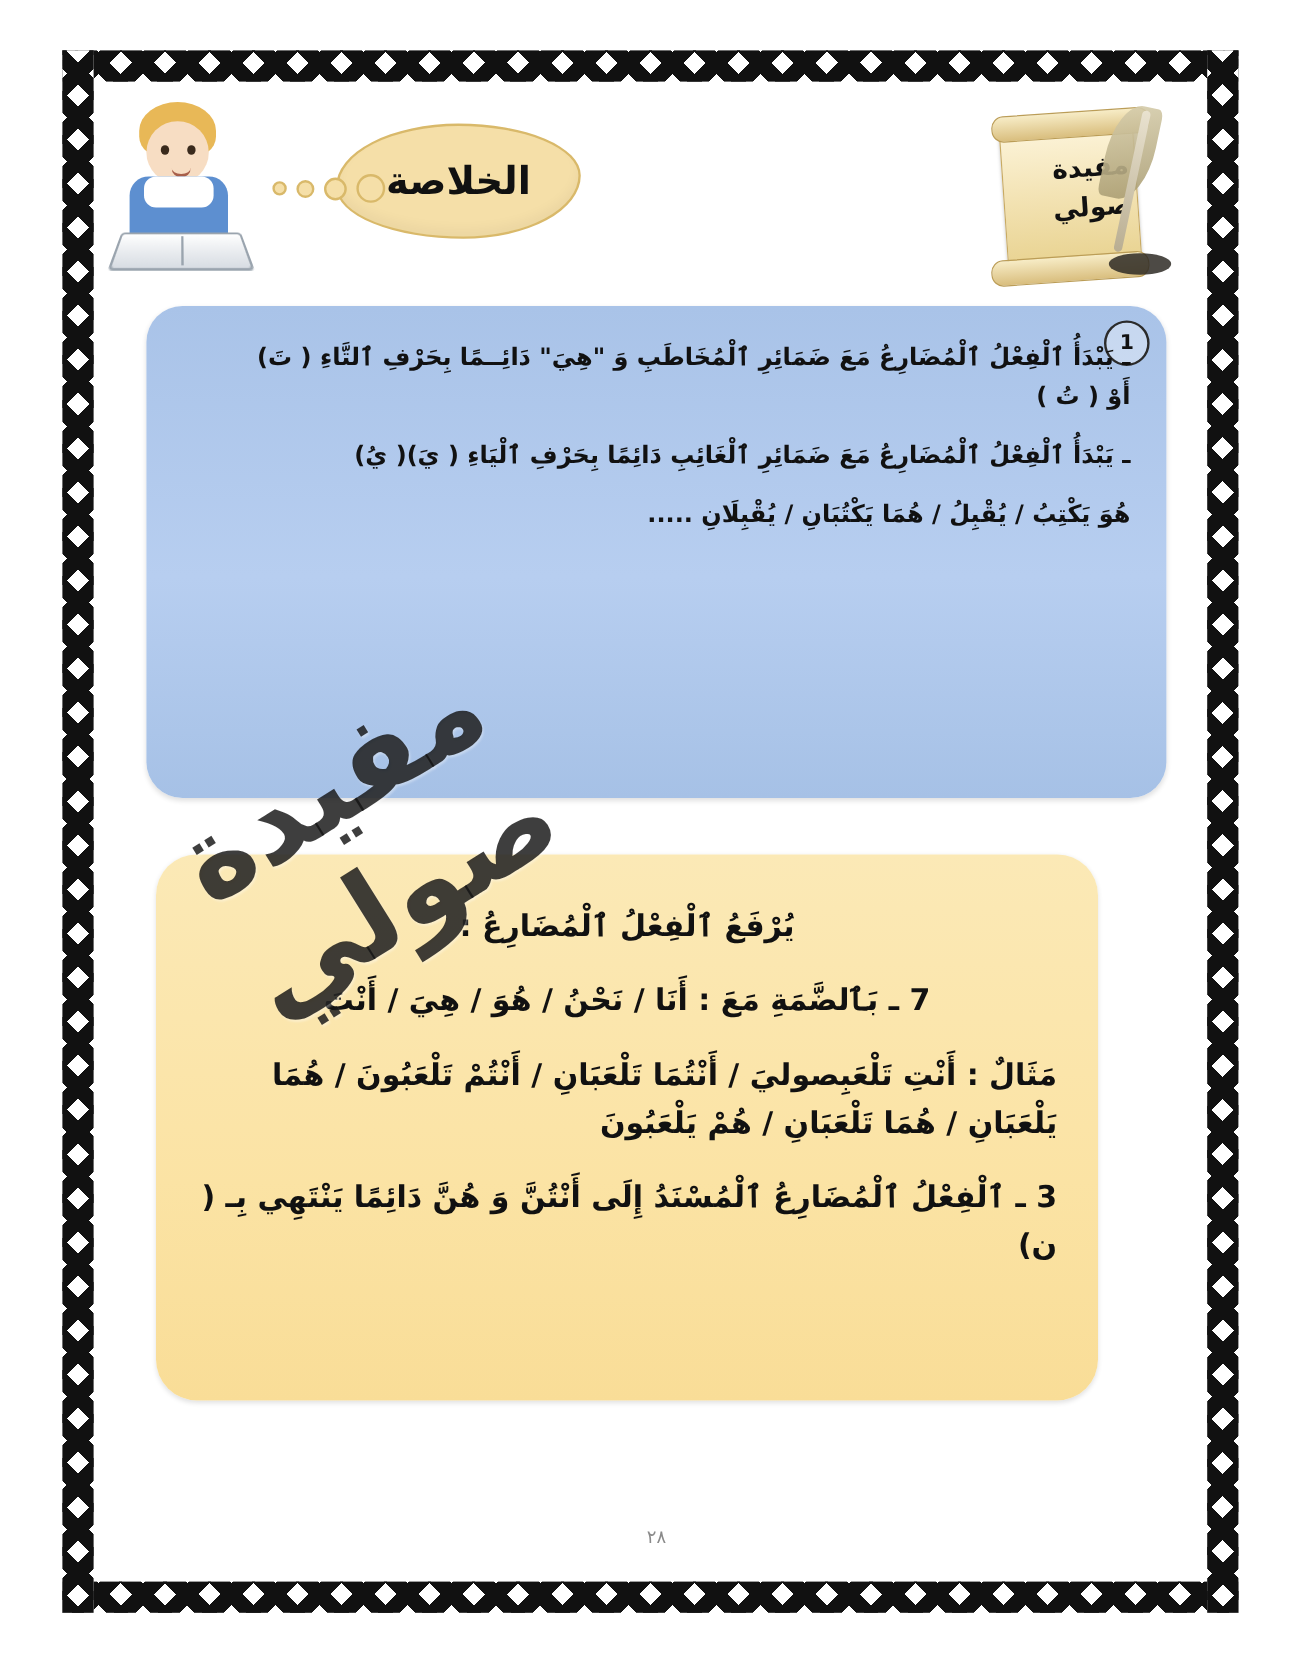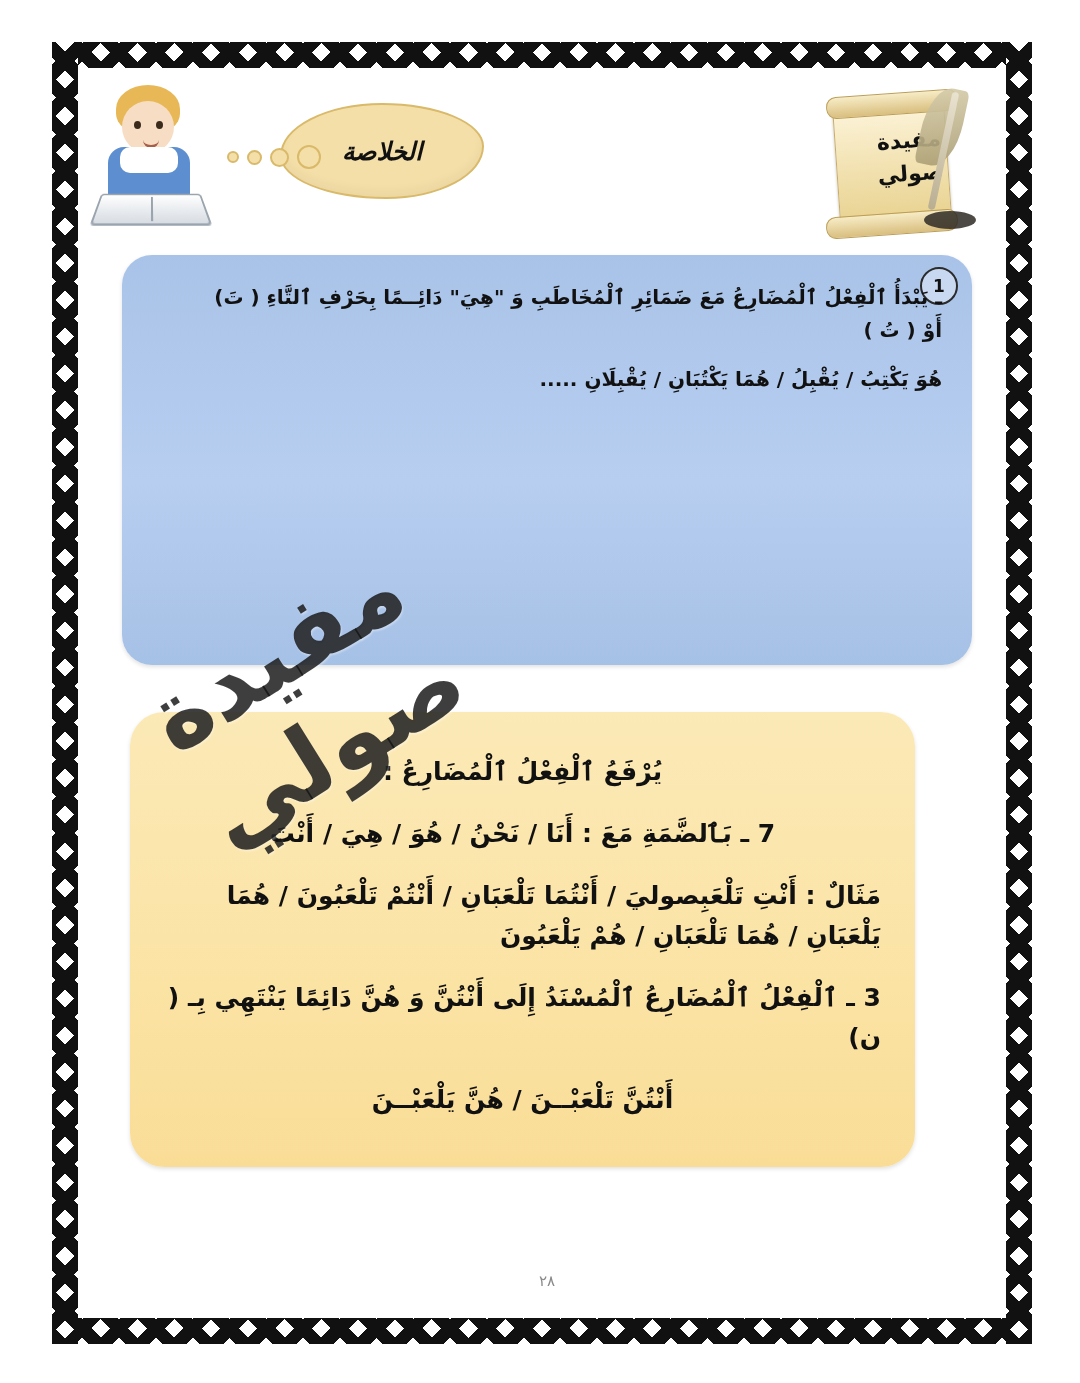--- a/index.html
+++ b/index.html
@@ -153,25 +153,24 @@
     border: 2px solid #d9b96a;
     border-radius: 50%;
     z-index: -1;
   }
   .bubble-text {
     position: absolute;
     inset: 0;
     display: flex;
     align-items: center;
     justify-content: center;
-    font-size: 25px;
+    font-size: 32px;
     font-weight: bold;
     color: #111;
     direction: rtl;
-    font-style: italic;
   }
   .dots {
     position: absolute;
     left: 137px; top: 70px;
     display: flex;
     gap: 8px;
     align-items: center;
   }
   .dots i {
     display: block;
@@ -370,31 +369,31 @@
       <div class="boy-body"></div>
       <div class="boy-shirt"></div>
       <div class="boy-book"></div>
     </div>
   </div>
 
   <div class="card-blue">
     <div class="badge-1">1</div>
     <div class="blue-body ar">
       <p class="l1">ـ يَبْدَأُ ٱلْفِعْلُ ٱلْمُضَارِعُ مَعَ ضَمَائِرِ ٱلْمُخَاطَبِ وَ "هِيَ" دَائِــمًا بِحَرْفِ ٱلتَّاءِ ( تَ) أَوْ ( تُ )</p>
+      <p>ـ يَبْدَأُ ٱلْفِعْلُ ٱلْمُضَارِعُ مَعَ ضَمَائِرِ ٱلْغَائِبِ دَائِمًا بِحَرْفِ ٱلْيَاءِ ( يَ)( يُ)</p>
       <p>هُوَ يَكْتِبُ / يُقْبِلُ / هُمَا يَكْتُبَانِ / يُقْبِلَانِ .....</p>
     </div>
   </div>
 
   <div class="card-yellow">
     <div class="yellow-body ar">
       <p class="center">يُرْفَعُ ٱلْفِعْلُ ٱلْمُضَارِعُ :</p>
       <p class="center">7 ـ بَٱلضَّمَةِ مَعَ : أَنَا / نَحْنُ / هُوَ / هِيَ / أَنْتَ</p>
       <p>مَثَالٌ : أَنْتِ تَلْعَبِصوليَ / أَنْتُمَا تَلْعَبَانِ / أَنْتُمْ تَلْعَبُونَ / هُمَا يَلْعَبَانِ / هُمَا تَلْعَبَانِ / هُمْ يَلْعَبُونَ</p>
       <p>3 ـ ٱلْفِعْلُ ٱلْمُضَارِعُ ٱلْمُسْنَدُ إِلَى أَنْتُنَّ وَ هُنَّ دَائِمًا يَنْتَهِي بِـ ( ن)</p>
-      <p class="center">أَنْتُنَّ تَلْعَبْــنَ    / هُنَّ يَلْعَبْــنَ</p>
     </div>
   </div>
 
   <div class="watermark">مفيدة صولي</div>
 
   <div class="page-number ar">٢٨</div>
 
 </div>
 
 </body></html>

